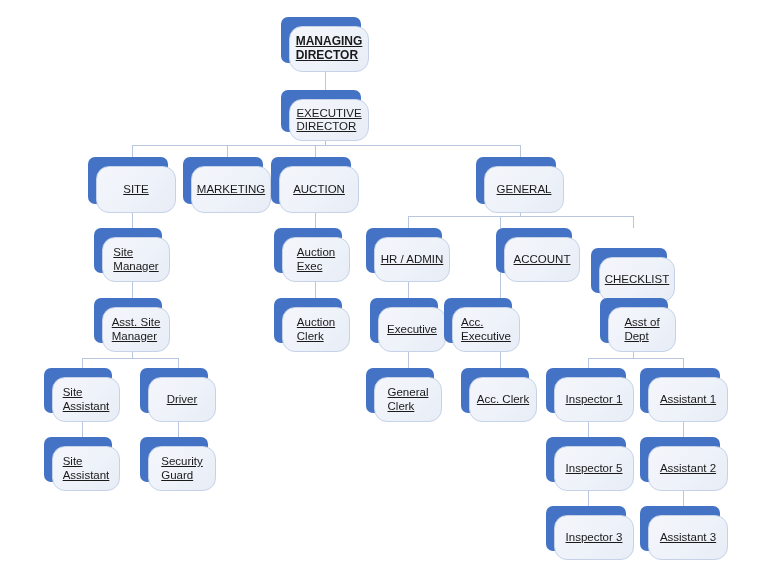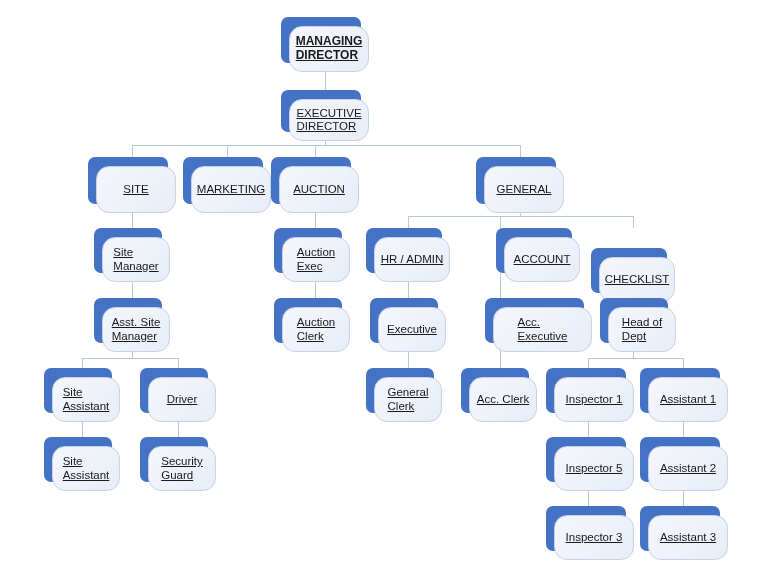--- a/index.html
+++ b/index.html
@@ -180,36 +180,36 @@
       </div>
       <div class="node" style="left: 366px; top: 368px; width: 68px; height: 45px;">
         <div class="plate" style="background: rgb(68, 114, 196);"></div>
         <div class="face">General
 Clerk</div>
       </div>
       <div class="node" style="left: 458px; top: 228px; width: 76px; height: 45px; margin-left: 38px;">
         <div class="plate" style="background: rgb(68, 114, 196);"></div>
         <div class="face">ACCOUNT</div>
       </div>
-      <div class="node" style="left: 485px; top: 298px; width: 68px; height: 45px; padding-left: 31px;">
+      <div class="node" style="left: 444px; top: 298px; width: 68px; height: 45px;">
         <div class="plate" style="background: rgb(68, 114, 196);"></div>
         <div class="face">Acc.
 Executive</div>
       </div>
       <div class="node" style="left: 461px; top: 368px; width: 68px; height: 45px;">
         <div class="plate" style="background: rgb(68, 114, 196);"></div>
         <div class="face">Acc. Clerk</div>
       </div>
       <div class="node" style="left: 591px; top: 228px; width: 76px; height: 45px; margin-top: 20px;">
         <div class="plate" style="background: rgb(68, 114, 196);"></div>
         <div class="face">CHECKLIST</div>
       </div>
       <div class="node" style="left: 600px; top: 298px; width: 68px; height: 45px;">
         <div class="plate" style="background: rgb(68, 114, 196);"></div>
-        <div class="face">Head of
+        <div class="face">Asst of
 Dept</div>
       </div>
       <div class="node" style="left: 546px; top: 368px; width: 80px; height: 45px;">
         <div class="plate" style="background: rgb(68, 114, 196);"></div>
         <div class="face">Inspector 1</div>
       </div>
       <div class="node" style="left: 546px; top: 437px; width: 80px; height: 45px;">
         <div class="plate" style="background: rgb(68, 114, 196);"></div>
         <div class="face">Inspector 5</div>
       </div>

